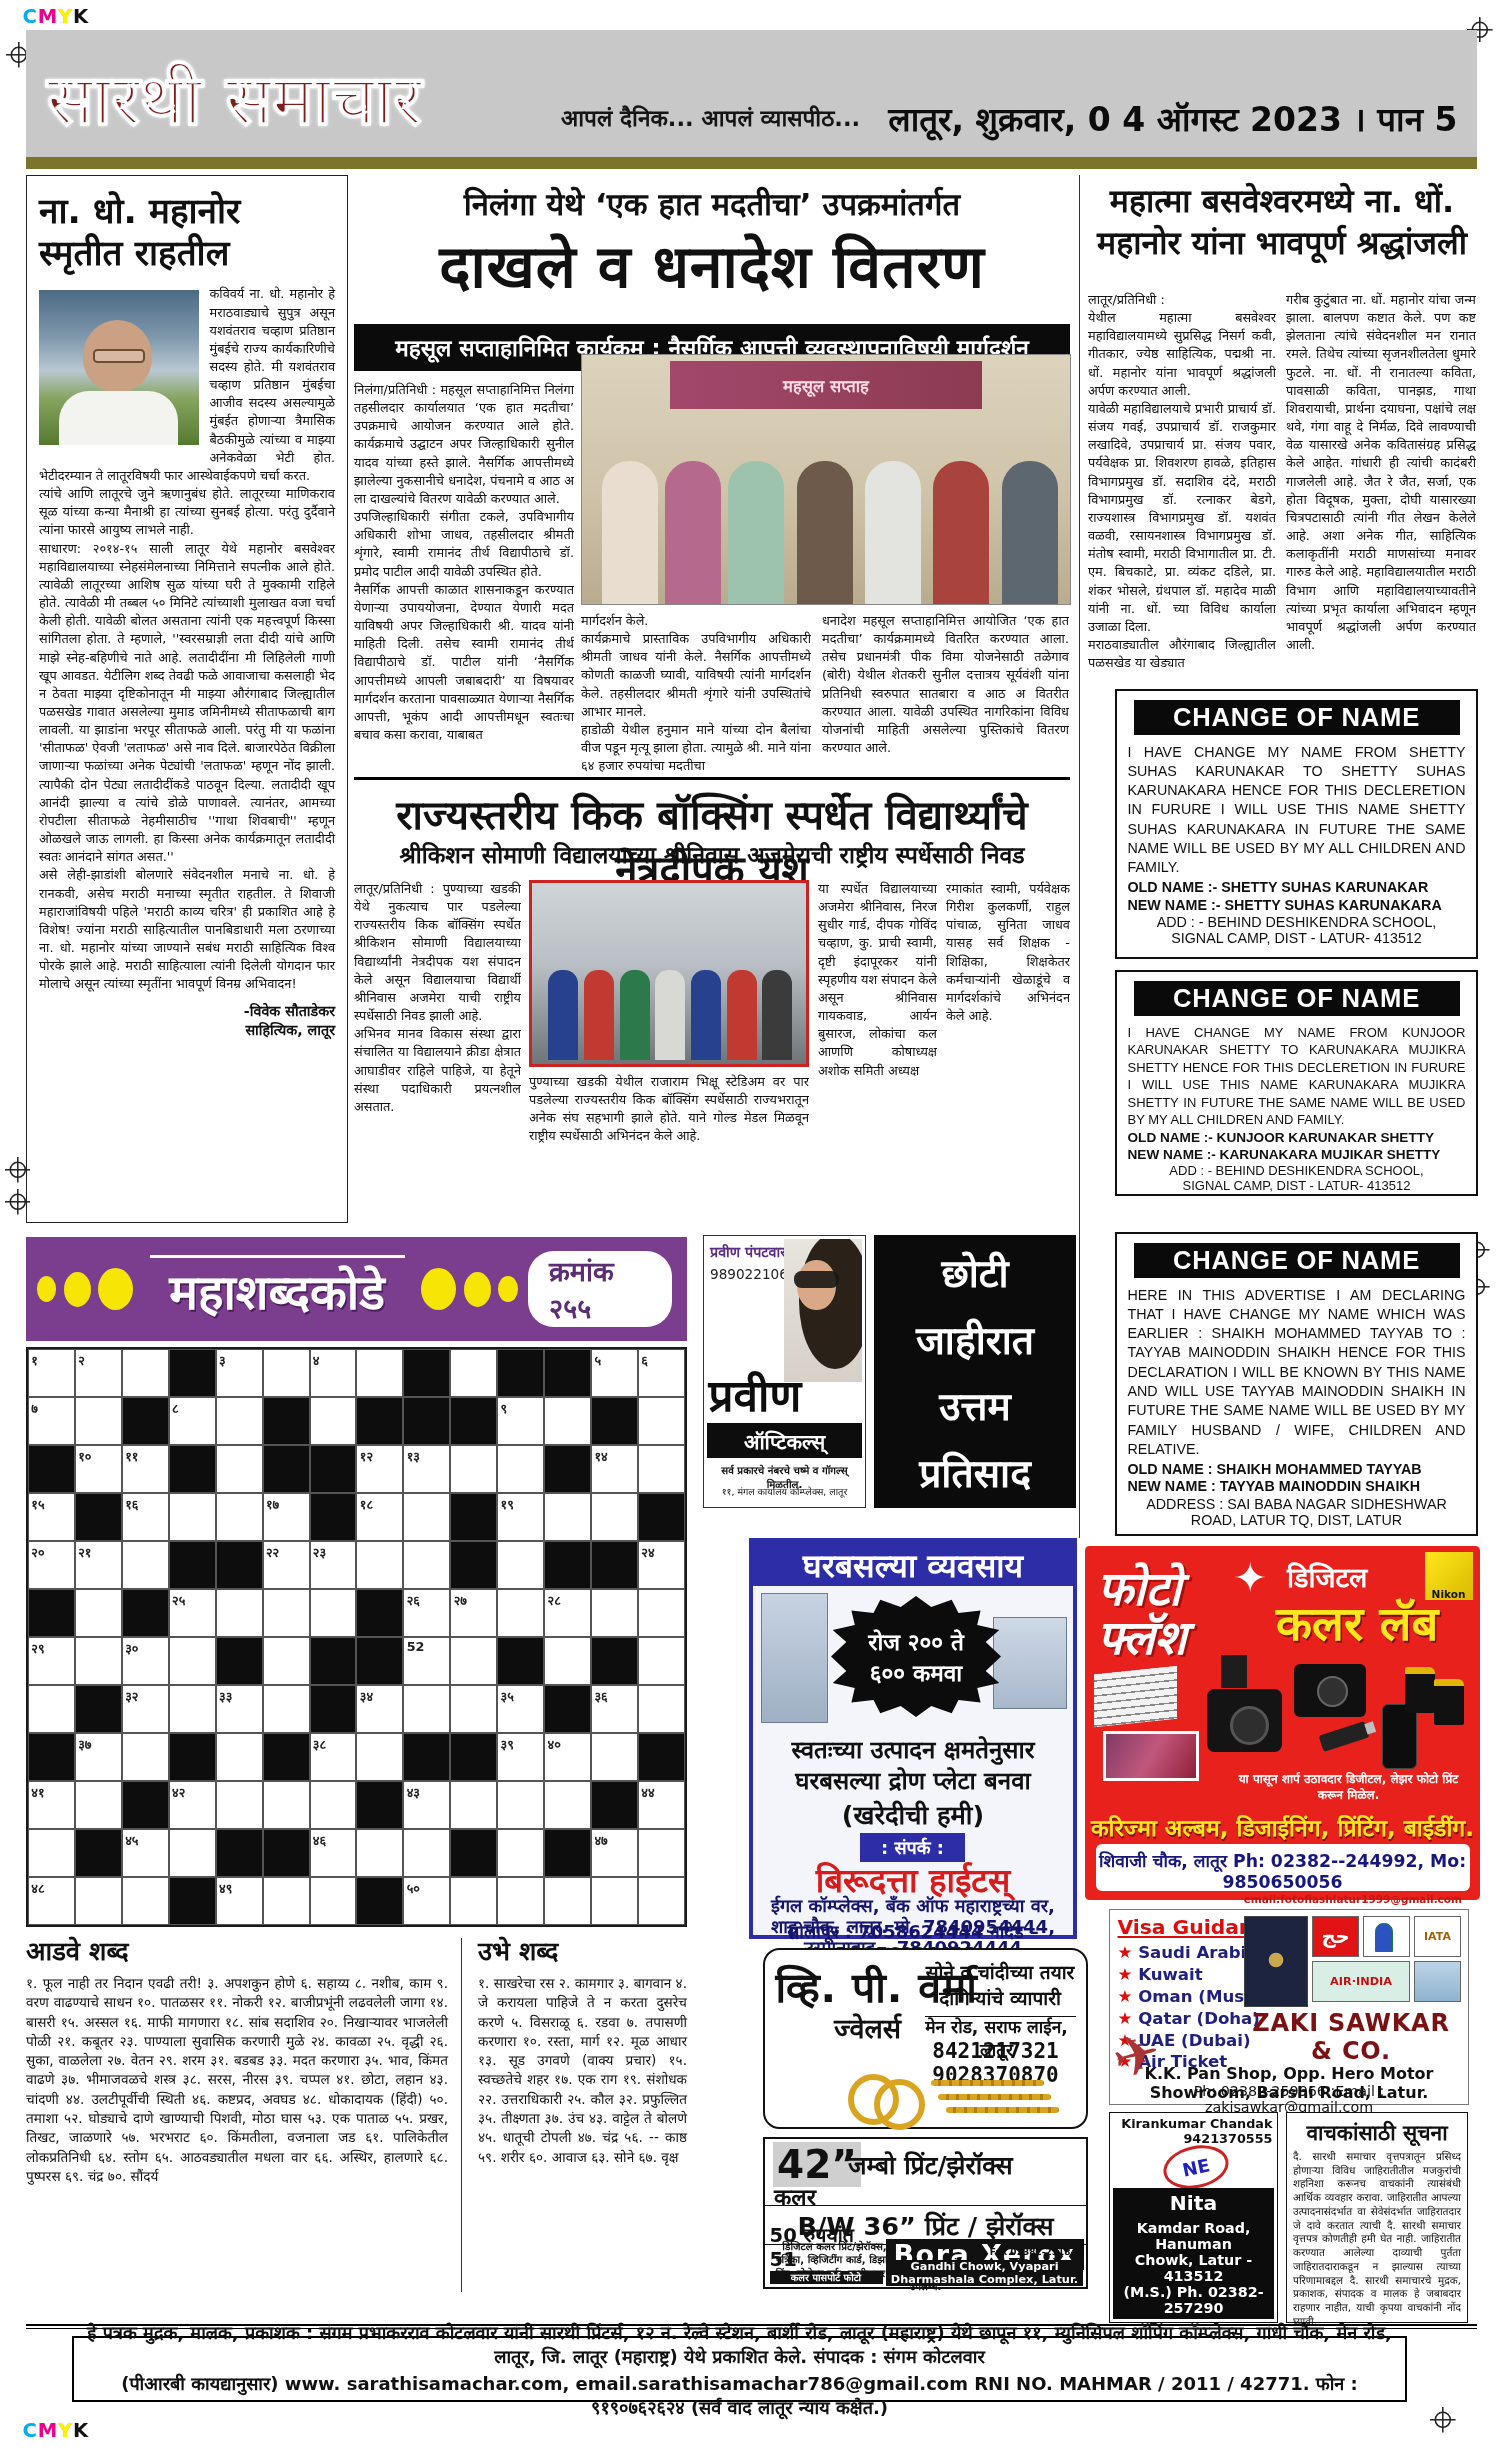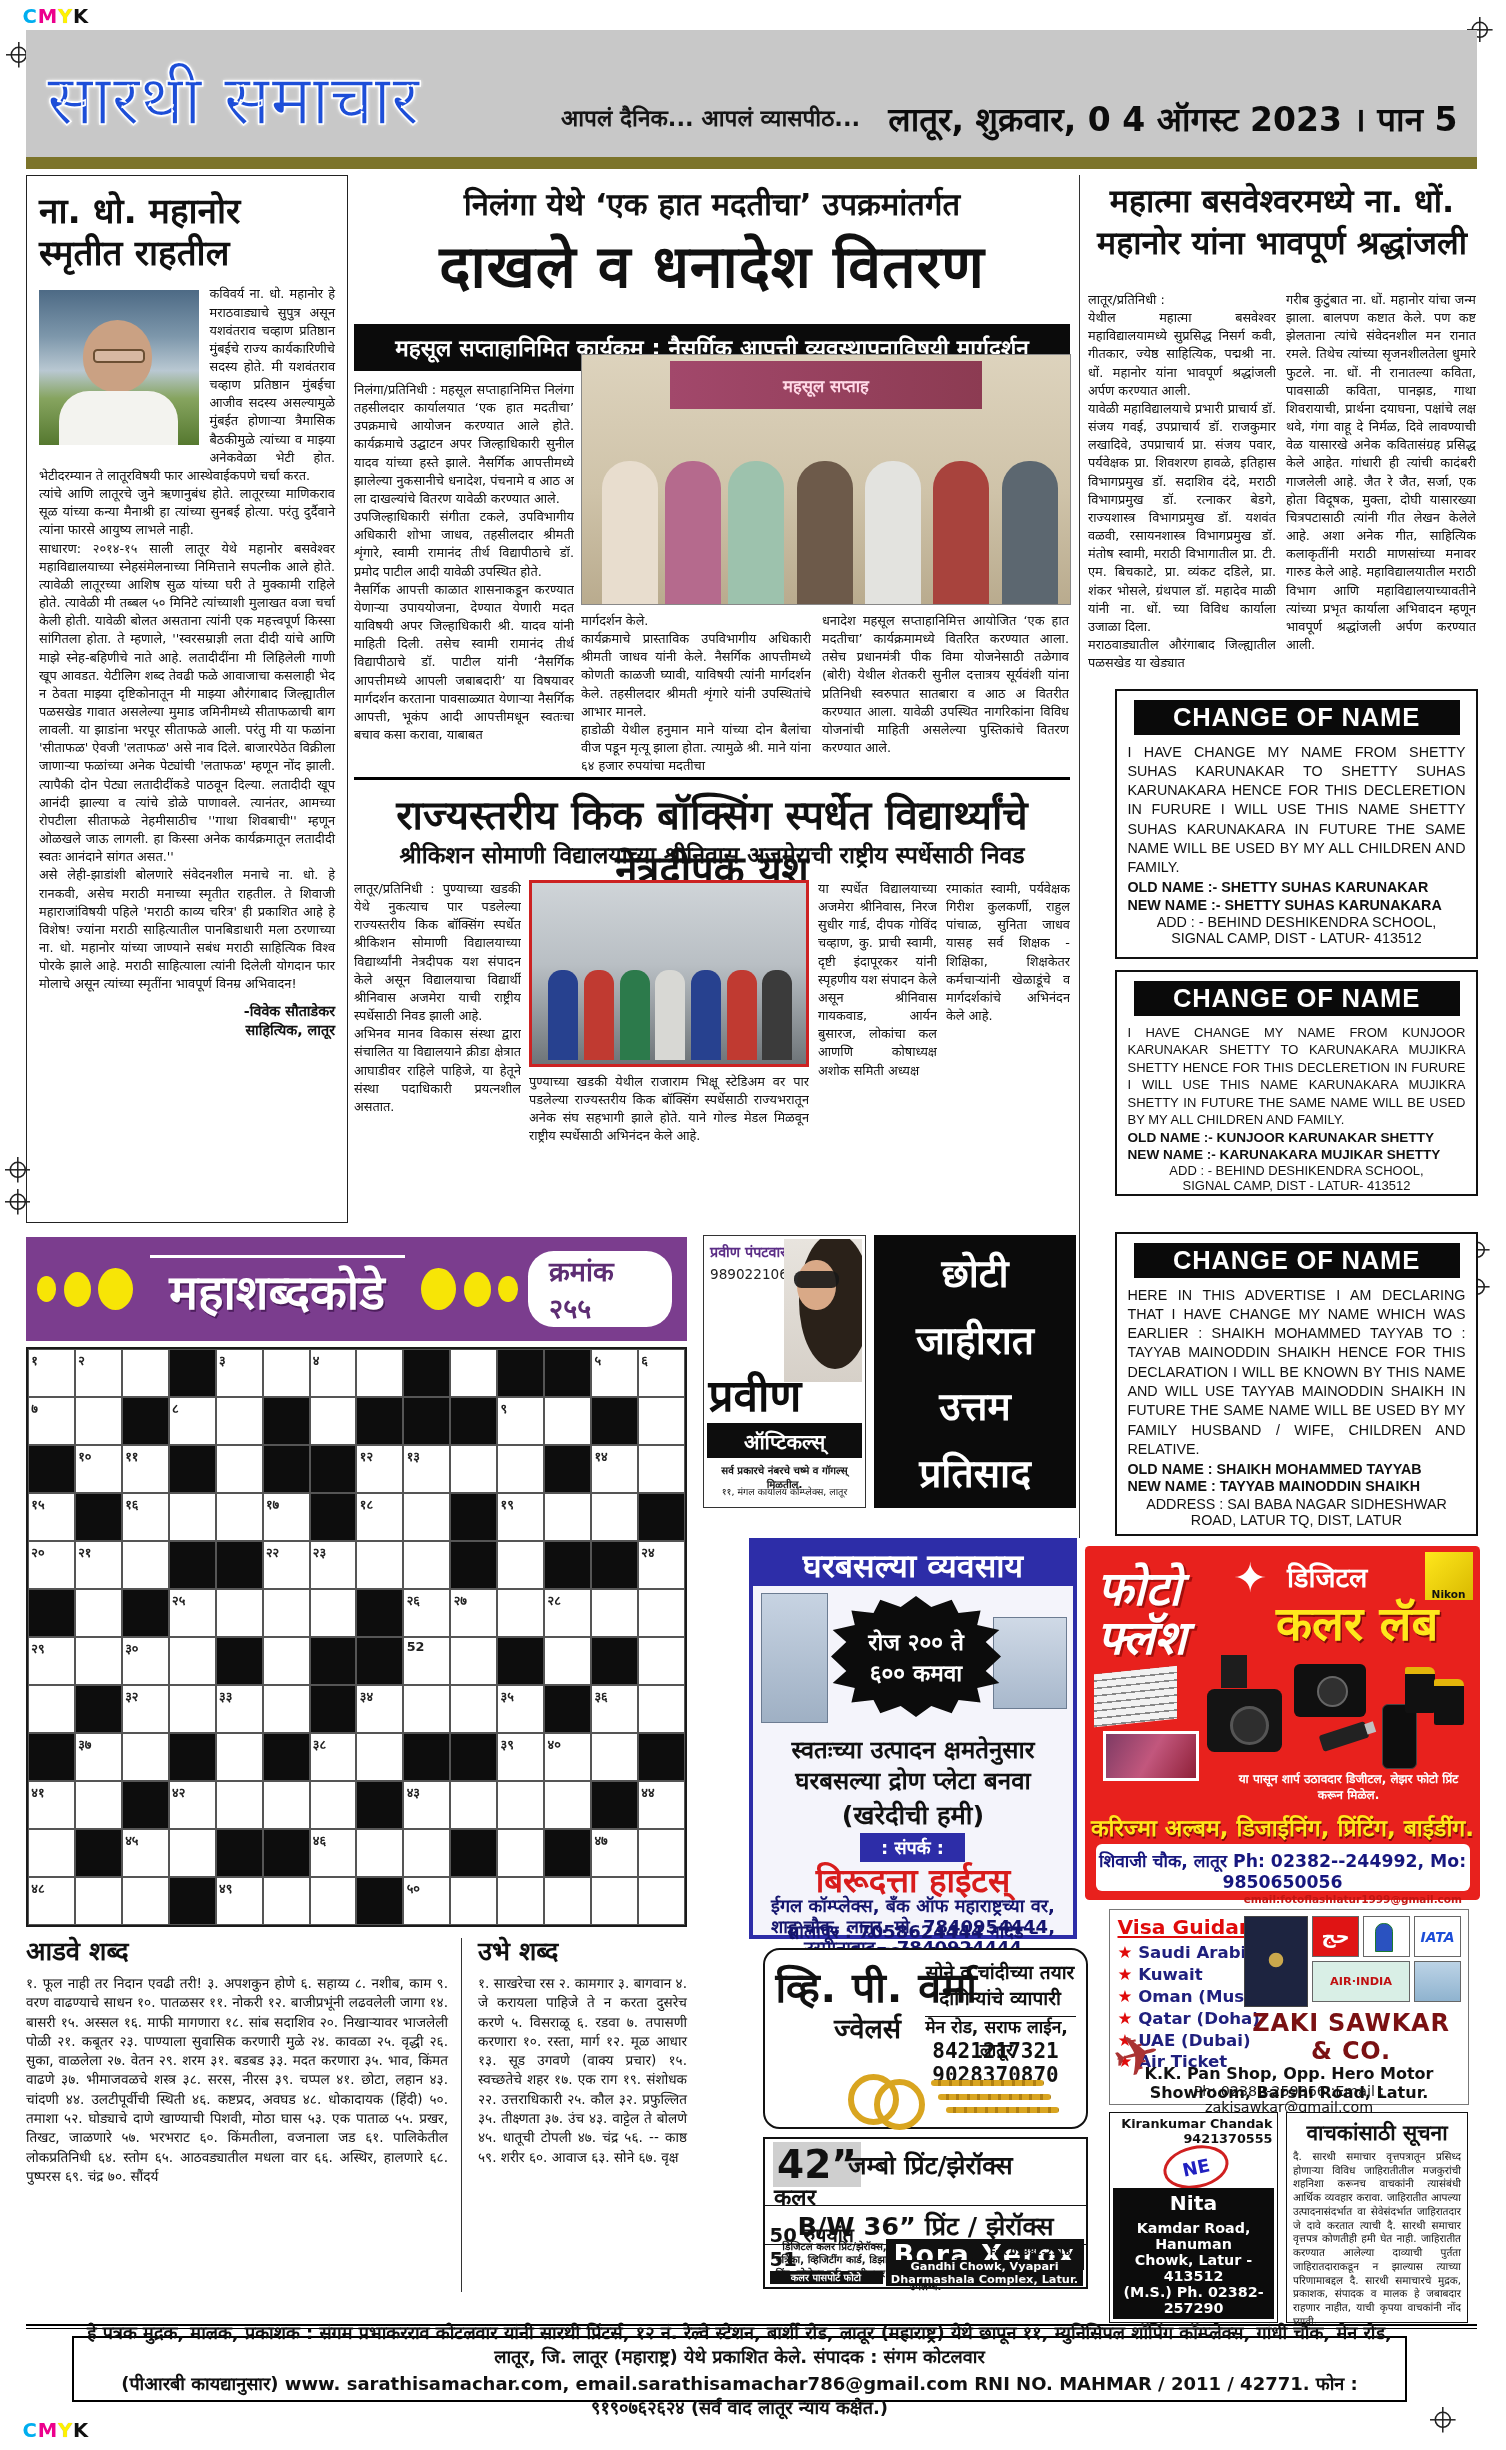--- a/index.html
+++ b/index.html
@@ -9,21 +9,21 @@
   .body-txt{font-size:12.8px;line-height:1.42;text-align:justify;white-space:pre-line;}
 
   
   .cmyk{font-size:19.6px;font-weight:bold;letter-spacing:0.8px;}
   .cmyk span:nth-child(1){color:#00aeef}.cmyk span:nth-child(2){color:#ec008c}
   .cmyk span:nth-child(3){color:#fff200;text-shadow:0 0 0.8px #999}.cmyk span:nth-child(4){color:#111}
   .regmark{width:25.6px;height:25.6px;}
 
   
   .masthead{left:26px;top:30px;width:1451px;height:127px;background:#c8c8c8;}
-  .mast-title{position:absolute;left:21px;top:19.6px;font-size:69px;font-weight:normal;color:#1d4ed8;
+  .mast-title{position:absolute;left:21px;top:19.6px;font-size:69px;font-weight:bold;color:#7f1d1d;
               -webkit-text-stroke:1.5px #fff;text-shadow:0 0 3px #fff,0 0 4.5px #fff;}
   .mast-tag{position:absolute;left:535px;top:72px;font-size:22.6px;font-weight:bold;color:#151515;}
   .mast-date{position:absolute;right:19.6px;top:66px;font-size:33px;font-weight:bold;color:#0c0c0c;}
   .olive{left:26px;top:157px;width:1451px;height:12px;background:#7c742a;}
 
   
   .leftbox{left:26px;top:175px;width:322px;height:1048px;border:1.5px solid #222;padding:10.5px 12px;box-sizing:border-box;}
   .leftbox h1{margin:3px 0 10.5px 0;font-size:35px;line-height:1.22;font-weight:bold;}
   .lphoto{float:left;width:160px;height:155px;margin:4.5px 10.5px 4.5px 0;
           background:linear-gradient(180deg,#4d6a85 0%,#7d97ab 30%,#b9c8d2 52%,#86a45f 70%,#55782f 100%);position:relative;}
@@ -191,21 +191,21 @@
   .zk-head{position:absolute;left:7.5px;top:4.5px;color:#e00b0b;font-size:20.3px;font-weight:bold;text-decoration:underline;}
   .zk-list{position:absolute;left:7.5px;top:32px;margin:0;padding:0;list-style:none;}
   .zk-list li{font-size:16.6px;font-weight:bold;color:#20207e;line-height:1.32;}
   .zk-list li::before{content:"★ ";color:#e00b0b;}
   .zk-pass{position:absolute;left:134px;top:6px;width:62px;height:89px;background:#1d2440;border:0.8px solid #444;}
   .zk-pass::after{content:"";position:absolute;left:19.6px;top:30px;width:22.6px;height:25.6px;background:radial-gradient(circle,#caa84c 0 40%,transparent 45%);}
   .zk-logo{position:absolute;width:47px;height:41px;border:0.8px solid #666;box-sizing:border-box;}
   .zk-l1{left:202px;top:6px;background:#e01414;color:#fff;font-size:19.6px;display:flex;align-items:center;justify-content:center;font-weight:bold;}
   .zk-l2{left:253px;top:6px;background:#fff;}
   .zk-l2::after{content:"";position:absolute;left:10.5px;top:6px;width:16.6px;height:27px;background:#2a52c0;border-radius:8.3px 8.3px 0 0;border:1.5px solid #1c7a2d;}
-  .zk-l3{left:304px;top:6px;background:#fff;color:#1d4ed8;display:flex;align-items:center;justify-content:center;font-size:14px;font-weight:bold;font-style:italic;}
+  .zk-l3{left:304px;top:6px;background:#fff;color:#a16207;display:flex;align-items:center;justify-content:center;font-size:11px;font-weight:bold;}
   .zk-l4{left:202px;top:51px;width:98px;background:#d9efe6;color:#c01111;display:flex;align-items:center;justify-content:center;font-size:11.3px;font-weight:bold;}
   .zk-l5{left:304px;top:51px;background:linear-gradient(180deg,#bcd3e6,#8fb3cf);}
   .zk-plane{position:absolute;left:3px;top:113px;font-size:56px;color:#a33;transform:rotate(-14deg);}
   .zk-co{position:absolute;left:128px;top:99px;width:226px;text-align:center;color:#7a1113;font-size:24px;font-weight:bold;letter-spacing:0.8px;}
   .zk-ph{position:absolute;left:105px;top:130px;width:249px;text-align:center;color:#20207e;font-size:19.6px;font-weight:bold;}
   .zk-addr{position:absolute;left:0;right:0;top:154px;text-align:center;font-size:16px;font-weight:bold;}
   .zk-mail{position:absolute;left:0;right:0;top:173px;text-align:center;font-size:14.3px;}
 
   
   .nita{left:1109px;top:2112px;width:169px;height:211px;border:1.5px solid #111;box-sizing:border-box;background:#fff;padding-left:32px;}

